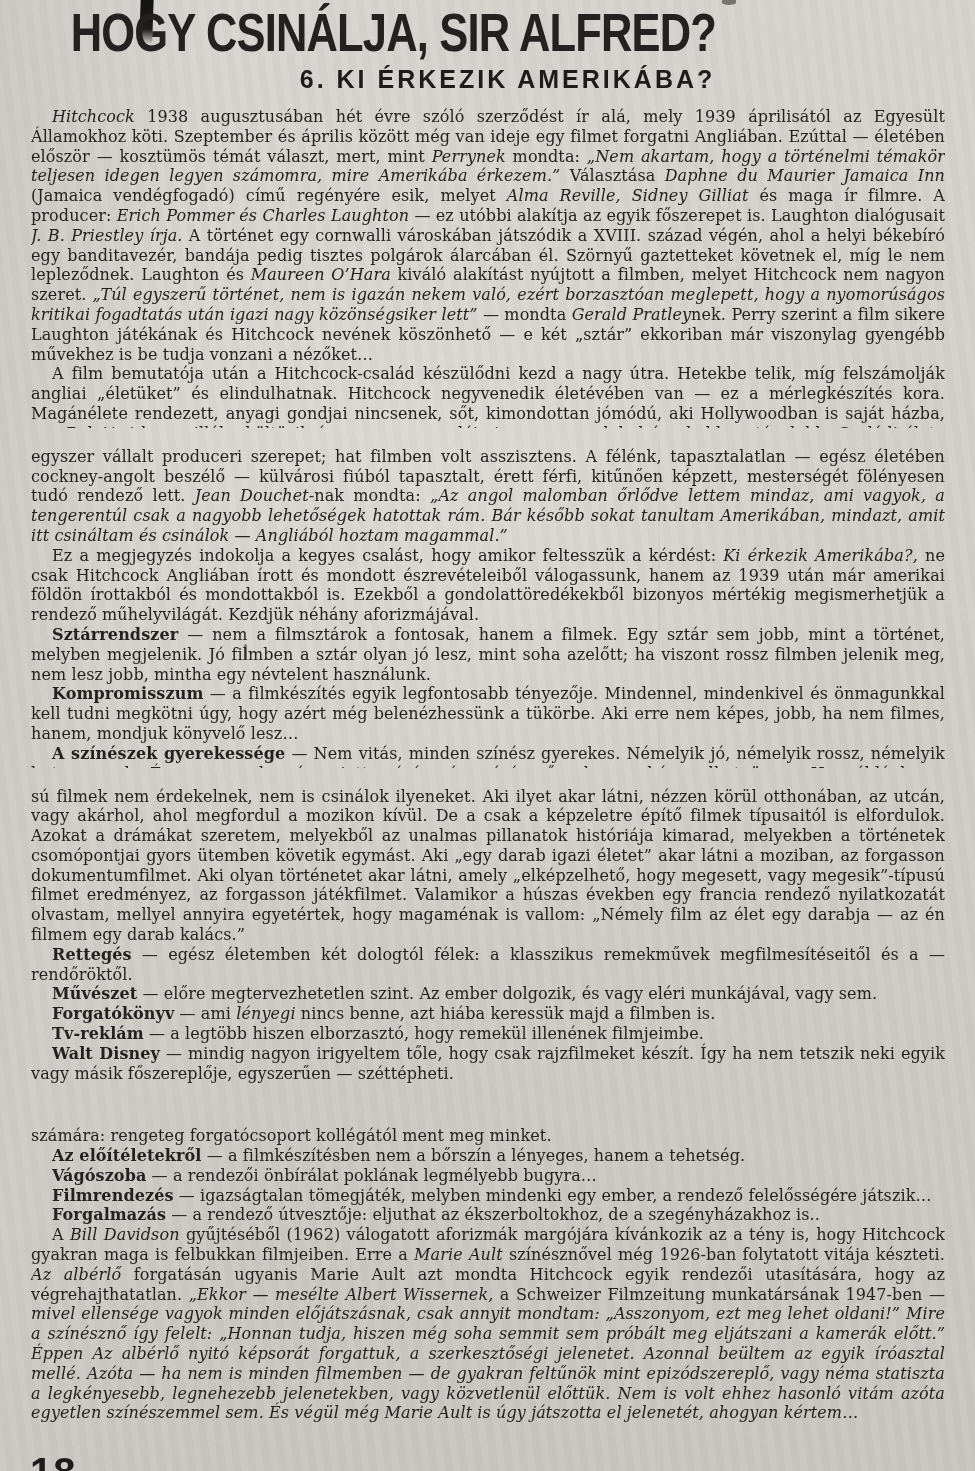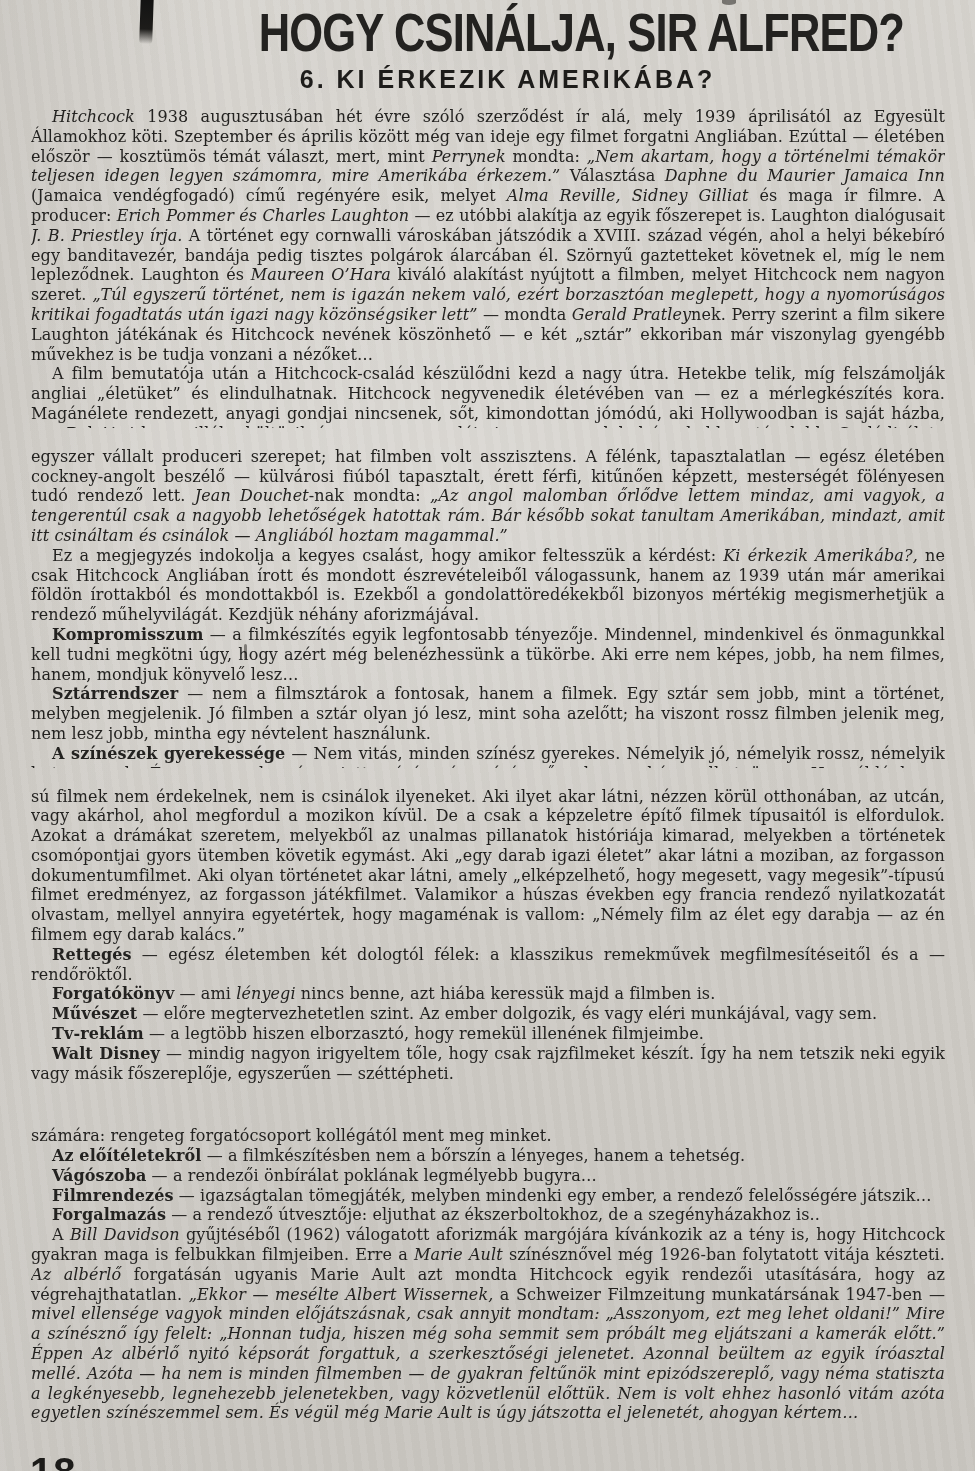--- a/index.html
+++ b/index.html
@@ -11,21 +11,21 @@
     background:
       radial-gradient(ellipse 70% 50% at 45% 35%, rgba(255,255,255,0.20), rgba(255,255,255,0) 65%),
       linear-gradient(100deg, rgba(120,115,108,0.10) 0%, rgba(255,255,255,0.05) 18%, rgba(255,255,255,0) 40%),
       linear-gradient(to bottom, rgba(255,255,255,0.06) 0%, rgba(0,0,0,0) 30%, rgba(80,76,70,0.08) 100%),
       repeating-linear-gradient(83deg, rgba(255,255,255,0.03) 0 7px, rgba(90,86,80,0.03) 7px 15px),
       #d4d1cb;
     font-family:"DejaVu Serif","Liberation Serif",serif;
     color:#232220;
   }
   
-  .headline-wrap{position:absolute;top:6px;left:0;width:100%;text-align:right;}
+  .headline-wrap{position:absolute;top:6px;left:0;width:100%;text-align:left;}
   .headline{
     display:inline-block;
     font-family:"Liberation Sans","DejaVu Sans",sans-serif;
     font-weight:800;font-size:53px;line-height:1.0;
     letter-spacing:-1px;color:#17161
     4;
     transform:scaleX(0.82);transform-origin:50% 50%;
     white-space:nowrap;
   }
   .subheadline-wrap{position:absolute;top:66px;left:0;width:100%;text-align:center;padding-left:20px;}
@@ -96,29 +96,29 @@
   </div>
 
   <div class="columns">
     <div class="col">
         <p><span class="i">Hitchcock</span><span> 1938 augusztusában hét évre szóló szerződést ír alá, mely 1939 áprilisától az Egyesült Államokhoz köti. Szeptember és április között még van ideje egy filmet forgatni Angliában. Ezúttal — életében először — kosztümös témát választ, mert, mint </span><span class="i">Perrynek</span><span> mondta: </span><span class="i">„Nem akartam, hogy a történelmi témakör teljesen idegen legyen számomra, mire Amerikába érkezem.”</span><span> Választása </span><span class="i">Daphne du Maurier Jamaica Inn</span><span> (Jamaica vendégfogadó) című regényére esik, melyet </span><span class="i">Alma Reville, Sidney Gilliat</span><span> és maga ír filmre. A producer: </span><span class="i">Erich Pommer és Charles Laughton</span><span> — ez utóbbi alakítja az egyik főszerepet is. Laughton dialógusait </span><span class="i">J. B. Priestley írja.</span><span> A történet egy cornwalli városkában játszódik a XVIII. század végén, ahol a helyi békebíró egy banditavezér, bandája pedig tisztes polgárok álarcában él. Szörnyű gaztetteket követnek el, míg le nem lepleződnek. Laughton és </span><span class="i">Maureen O’Hara</span><span> kiváló alakítást nyújtott a filmben, melyet Hitchcock nem nagyon szeret. </span><span class="i">„Túl egyszerű történet, nem is igazán nekem való, ezért borzasztóan meglepett, hogy a nyomorúságos kritikai fogadtatás után igazi nagy közönségsiker lett”</span><span> — mondta </span><span class="i">Gerald Pratley</span><span>nek. Perry szerint a film sikere Laughton játékának és Hitchcock nevének köszönhető — e két „sztár” ekkoriban már viszonylag gyengébb művekhez is be tudja vonzani a nézőket…</span></p>
         <p><span>A film bemutatója után a Hitchcock-család készülődni kezd a nagy útra. Hetekbe telik, míg felszámolják angliai „életüket” és elindulhatnak. Hitchcock negyvenedik életévében van — ez a mérlegkészítés kora. Magánélete rendezett, anyagi gondjai nincsenek, sőt, kimondottan jómódú, aki Hollywoodban is saját házba, egy Bel Air-i luxusvillába költözik és van egy nyaralója is, persze, valahol északabbra, távolabb. Családi élete felhőtlenül boldog. Felesége nemcsak háziasszony, hanem igazi alkotótárs, dramaturg, kritikus, menedzser. Kislánya, Patricia tizedik életévében van, Hitchcock tudja: a legjobb amerikai leányiskola növendéke lesz. Ő maga, ha visszanéz — elégedett lehet. Angliában tizenhét év alatt huszonöt filmet rendezett, ebből tizenöt hangos. Egy filmjének forgatása félbemaradt;</span></p>
       </div>
     <div class="col">
         <p class="noindent"><span>egyszer vállalt produceri szerepet; hat filmben volt asszisztens. A félénk, tapasztalatlan — egész életében cockney-angolt beszélő — külvárosi fiúból tapasztalt, érett férfi, kitűnően képzett, mesterségét fölényesen tudó rendező lett. </span><span class="i">Jean Douchet</span><span>-nak mondta: </span><span class="i">„Az angol malomban őrlődve lettem mindaz, ami vagyok, a tengerentúl csak a nagyobb lehetőségek hatottak rám. Bár később sokat tanultam Amerikában, mindazt, amit itt csináltam és csinálok — Angliából hoztam magammal.”</span></p>
         <p><span>Ez a megjegyzés indokolja a kegyes csalást, hogy amikor feltesszük a kérdést: </span><span class="i">Ki érkezik Amerikába?,</span><span> ne csak Hitchcock Angliában írott és mondott észrevételeiből válogassunk, hanem az 1939 után már amerikai földön írottakból és mondottakból is. Ezekből a gondolattöredékekből bizonyos mértékig megismerhetjük a rendező műhelyvilágát. Kezdjük néhány aforizmájával.</span></p>
+        <p><span class="b">Sztárrendszer</span><span> — nem a filmsztárok a fontosak, hanem a filmek. Egy sztár sem jobb, mint a történet, melyben megjelenik. Jó filmben a sztár olyan jó lesz, mint soha azelőtt; ha viszont rossz filmben jelenik meg, nem lesz jobb, mintha egy névtelent használunk.</span></p>
         <p><span class="b">Kompromisszum</span><span> — a filmkészítés egyik legfontosabb tényezője. Mindennel, mindenkivel és önmagunkkal kell tudni megkötni úgy, hogy azért még belenézhessünk a tükörbe. Aki erre nem képes, jobb, ha nem filmes, hanem, mondjuk könyvelő lesz…</span></p>
-        <p><span class="b">Sztárrendszer</span><span> — nem a filmsztárok a fontosak, hanem a filmek. Egy sztár sem jobb, mint a történet, melyben megjelenik. Jó filmben a sztár olyan jó lesz, mint soha azelőtt; ha viszont rossz filmben jelenik meg, nem lesz jobb, mintha egy névtelent használunk.</span></p>
         <p><span class="b">A színészek gyerekessége</span><span> — Nem vitás, minden színész gyerekes. Némelyik jó, némelyik rossz, némelyik buta gyerek. Épp e gyerekesség miatt színész és színésznő sohasem házasodhat össze. Ha például egy színésznő nyomban esküvője után forgatni kezd és az előbb-utóbb bekövetkező szerelmi jelenetet egy másikkal játssza, a forgatás harmadik hetében már úgy megy haza ifjú férjéhez: „Drágám, válni szeretnék.” És mindezt miért? Mert a forgatócsoport tagjaitól egyre azt hallja: „Milyen őszinte volt!”, „Milyen átélt!”, „Milyen igaz!” — és ezt elhiszi. A színész olyan gyerek, aki érzelmileg sohasem lesz felnőtt. Ez a tragédia. Mert ha érzelmileg felnőtt lesz, nem lesz többé színész.</span></p>
       </div>
     <div class="col">
         <p class="noindent"><span>sú filmek nem érdekelnek, nem is csinálok ilyeneket. Aki ilyet akar látni, nézzen körül otthonában, az utcán, vagy akárhol, ahol megfordul a mozikon kívül. De a csak a képzeletre építő filmek típusaitól is elfordulok. Azokat a drámákat szeretem, melyekből az unalmas pillanatok históriája kimarad, melyekben a történetek csomópontjai gyors ütemben követik egymást. Aki „egy darab igazi életet” akar látni a moziban, az forgasson dokumentumfilmet. Aki olyan történetet akar látni, amely „elképzelhető, hogy megesett, vagy megesik”-típusú filmet eredményez, az forgasson játékfilmet. Valamikor a húszas években egy francia rendező nyilatkozatát olvastam, mellyel annyira egyetértek, hogy magaménak is vallom: „Némely film az élet egy darabja — az én filmem egy darab kalács.”</span></p>
         <p><span class="b">Rettegés</span><span> — egész életemben két dologtól félek: a klasszikus remekművek megfilmesítéseitől és a — rendőröktől.</span></p>
+        <p><span class="b">Művészet</span><span> — előre megtervezhetetlen szint. Az ember dolgozik, és vagy eléri munkájával, vagy sem.</span></p>
         <p><span class="b">Forgatókönyv</span><span> — ami </span><span class="i">lényegi</span><span> nincs benne, azt hiába keressük majd a filmben is.</span></p>
-        <p><span class="b">Művészet</span><span> — előre megtervezhetetlen szint. Az ember dolgozik, és vagy eléri munkájával, vagy sem.</span></p>
         <p><span class="b">Tv-reklám</span><span> — a legtöbb hiszen elborzasztó, hogy remekül illenének filmjeimbe.</span></p>
         <p><span class="b">Walt Disney</span><span> — mindig nagyon irigyeltem tőle, hogy csak rajzfilmeket készít. Így ha nem tetszik neki egyik vagy másik főszereplője, egyszerűen — széttépheti.</span></p>
       </div>
     <div class="col">
         <p class="noindent"><span>számára: rengeteg forgatócsoport kollégától ment meg minket.</span></p>
         <p><span class="b">Az előítéletekről</span><span> — a filmkészítésben nem a bőrszín a lényeges, hanem a tehetség.</span></p>
         <p><span class="b">Vágószoba</span><span> — a rendezői önbírálat poklának legmélyebb bugyra…</span></p>
         <p><span class="b">Filmrendezés</span><span> — igazságtalan tömegjáték, melyben mindenki egy ember, a rendező felelősségére játszik…</span></p>
         <p><span class="b">Forgalmazás</span><span> — a rendező útvesztője: eljuthat az ékszerboltokhoz, de a szegényházakhoz is..</span></p>
         <p><span>A </span><span class="i">Bill Davidson</span><span> gyűjtéséből (1962) válogatott aforizmák margójára kívánkozik az a tény is, hogy Hitchcock gyakran maga is felbukkan filmjeiben. Erre a </span><span class="i">Marie Ault</span><span> színésznővel még 1926-ban folytatott vitája készteti. </span><span class="i">Az albérlő</span><span> forgatásán ugyanis Marie Ault azt mondta Hitchcock egyik rendezői utasítására, hogy az végrehajthatatlan. </span><span class="i">„Ekkor — mesélte Albert Wissernek,</span><span> a Schweizer Filmzeitung munkatársának 1947-ben — </span><span class="i">mivel ellensége vagyok minden előjátszásnak, csak annyit mondtam: „Asszonyom, ezt meg lehet oldani!” Mire a színésznő így felelt: „Honnan tudja, hiszen még soha semmit sem próbált meg eljátszani a kamerák előtt.” Éppen Az albérlő nyitó képsorát forgattuk, a szerkesztőségi jelenetet. Azonnal beültem az egyik íróasztal mellé. Azóta — ha nem is minden filmemben — de gyakran feltűnök mint epizódszereplő, vagy néma statiszta a legkényesebb, legnehezebb jelenetekben, vagy közvetlenül előttük. Nem is volt ehhez hasonló vitám azóta egyetlen színészemmel sem. És végül még Marie Ault is úgy játszotta el jelenetét, ahogyan kértem…</span></p>

